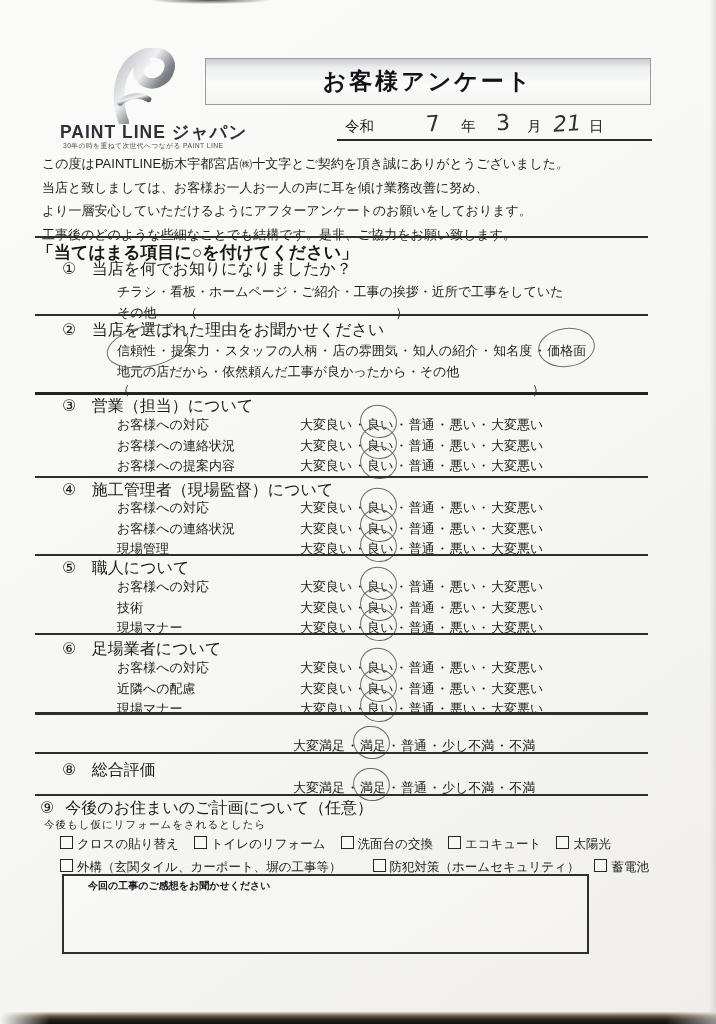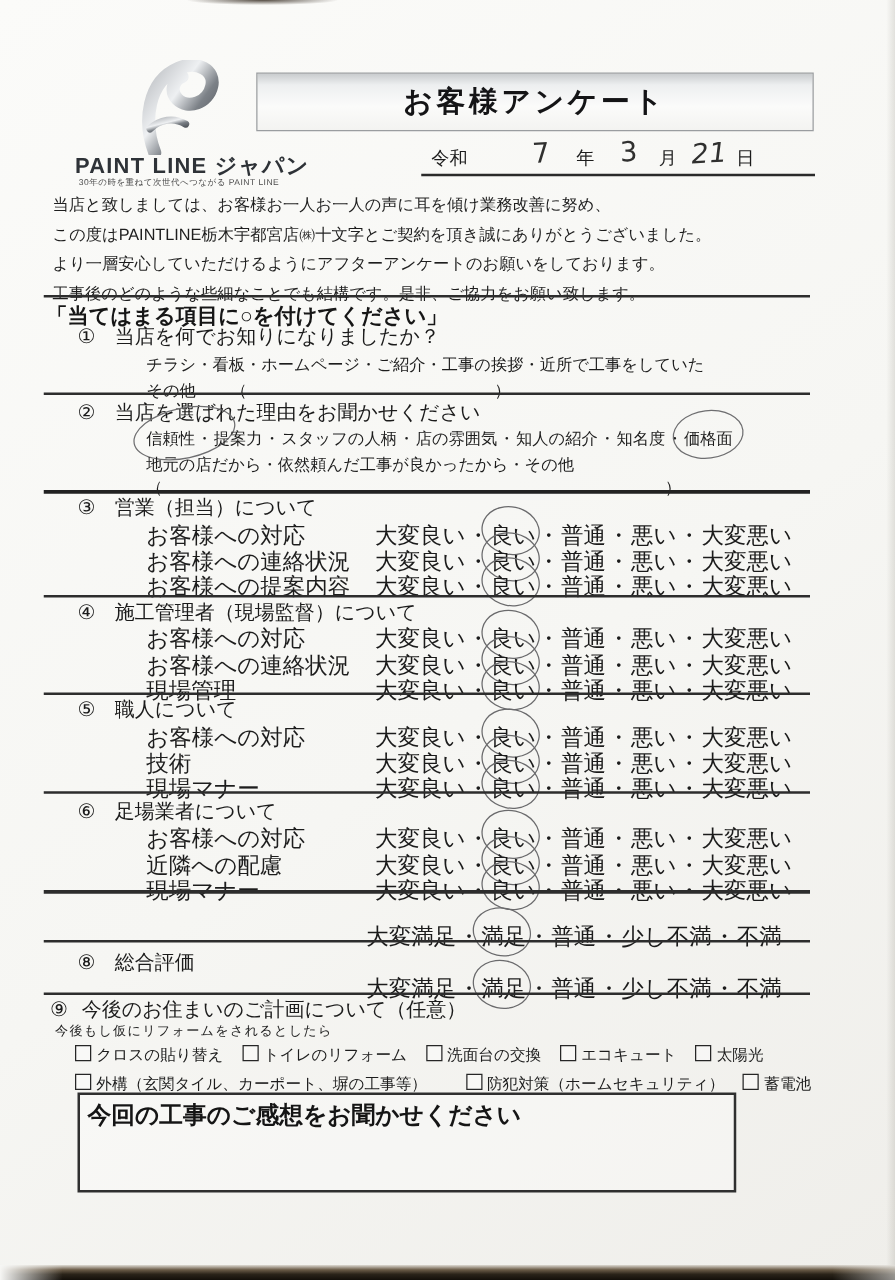--- a/index.html
+++ b/index.html
@@ -53,40 +53,40 @@
   #q9-head{top:798px;left:40px;}
   .optline{position:absolute;left:117px;font-size:13px;color:#1d1d1d;white-space:nowrap;}
   #q1-opts{top:283px;} #q1-other{top:304px;} #q2-line1{top:342px;} #q2-line2{top:363px;} #q2-paren{top:381px;}
   #q1-other .po{margin-left:28px;} #q1-other .sp{display:inline-block;width:198px;}
   #q2-paren .sp{display:inline-block;width:402px;}
   #q9-sub{position:absolute;left:44px;top:818px;font-size:10.5px;color:#242424;letter-spacing:1px;}
   
   .rrows{position:absolute;left:0;width:716px;}
   #q3-rows{top:416px;} #q4-rows{top:499px;} #q5-rows{top:578px;} #q6-rows{top:659px;}
   #q7-rows{top:737px;} #q8-rows{top:779px;}
-  .rating-row{position:relative;height:20.6px;font-size:18px;}
+  .rating-row{position:relative;height:20.6px;font-size:13px;}
   .rlabel{position:absolute;top:0;white-space:nowrap;color:#1d1d1d;}
   .rscale{position:absolute;top:0;white-space:nowrap;color:#1b1b1b;}
   .sep{margin:0 1px;}
   .opt{position:relative;display:inline-block;}
   .ring{position:absolute;top:-11px;bottom:-4px;left:-7px;right:-4px;border:1.5px solid #6a6a6c;
     border-radius:50%;transform:rotate(12deg);pointer-events:none;}
   .ring-wide{top:-16px;bottom:-7px;left:-11px;right:-33px;transform:rotate(-12deg);border-color:#6e6e70;}
   .ring-normal{top:-14px;bottom:-7px;left:-9px;right:-9px;transform:rotate(-7deg);border-color:#6e6e70;}
   
   .cbrow{position:absolute;left:60px;display:flex;font-size:12.5px;color:#1c1c1c;white-space:nowrap;}
   #cbrow1{top:836px;} #cbrow2{top:859px;text-align:right;}
   #cbrow1 .cbitem+.cbitem{margin-left:15px;}
   #cbrow2 .cbitem+.cbitem{margin-left:19px;padding-left:12px;}
   #cbrow2 .cbitem:nth-child(3){margin-left:3px;}
   .cbbox{display:inline-block;width:11px;height:11px;border:1.5px solid #262626;margin-right:4px;vertical-align:-1px;background:rgba(255,255,255,.4);}
   
   #comment-box{position:absolute;left:62px;top:874px;width:527px;height:80px;
     border:2px solid #2f2f2f;box-sizing:border-box;background:rgba(255,255,255,.3);}
-  #comment-title{font-size:19px;font-weight:bold;color:#151515;padding:3px 6px;}
+  #comment-title{font-size:10px;font-weight:bold;color:#151515;padding:3px 24px;}
 </style>
 </head>
 <body>
 
 <div class="paper">
 
   <div id="smudge-top"></div>
   <div id="edge-right"></div>
 
   <svg id="logo-mark" viewBox="0 0 100 80">
@@ -111,22 +111,22 @@
     <span class="lbl" id="date-era">令和</span>
     <span class="hand" id="date-y">7</span>
     <span class="lbl" id="date-ys">年</span>
     <span class="hand" id="date-m">3</span>
     <span class="lbl" id="date-ms">月</span>
     <span class="hand" id="date-d">21</span>
     <span class="lbl" id="date-ds">日</span>
   </div>
 
   <div id="intro">
+    <p>この度はPAINTLINE栃木宇都宮店㈱十文字とご契約を頂き誠にありがとうございました。</p>
     <p>当店と致しましては、お客様お一人お一人の声に耳を傾け業務改善に努め、</p>
-    <p>この度はPAINTLINE栃木宇都宮店㈱十文字とご契約を頂き誠にありがとうございました。</p>
     <p>より一層安心していただけるようにアフターアンケートのお願いをしております。</p>
     <p>工事後のどのような些細なことでも結構です。是非、ご協力をお願い致します。</p>
   </div>
   <div class="rule" id="r1"></div>
   <div id="instruction">「当てはまる項目に○を付けてください」</div>
 
   <div class="sec-head" id="q1-head">
     <span class="no">①</span>
     <span>当店を何でお知りになりましたか？</span>
   </div>

